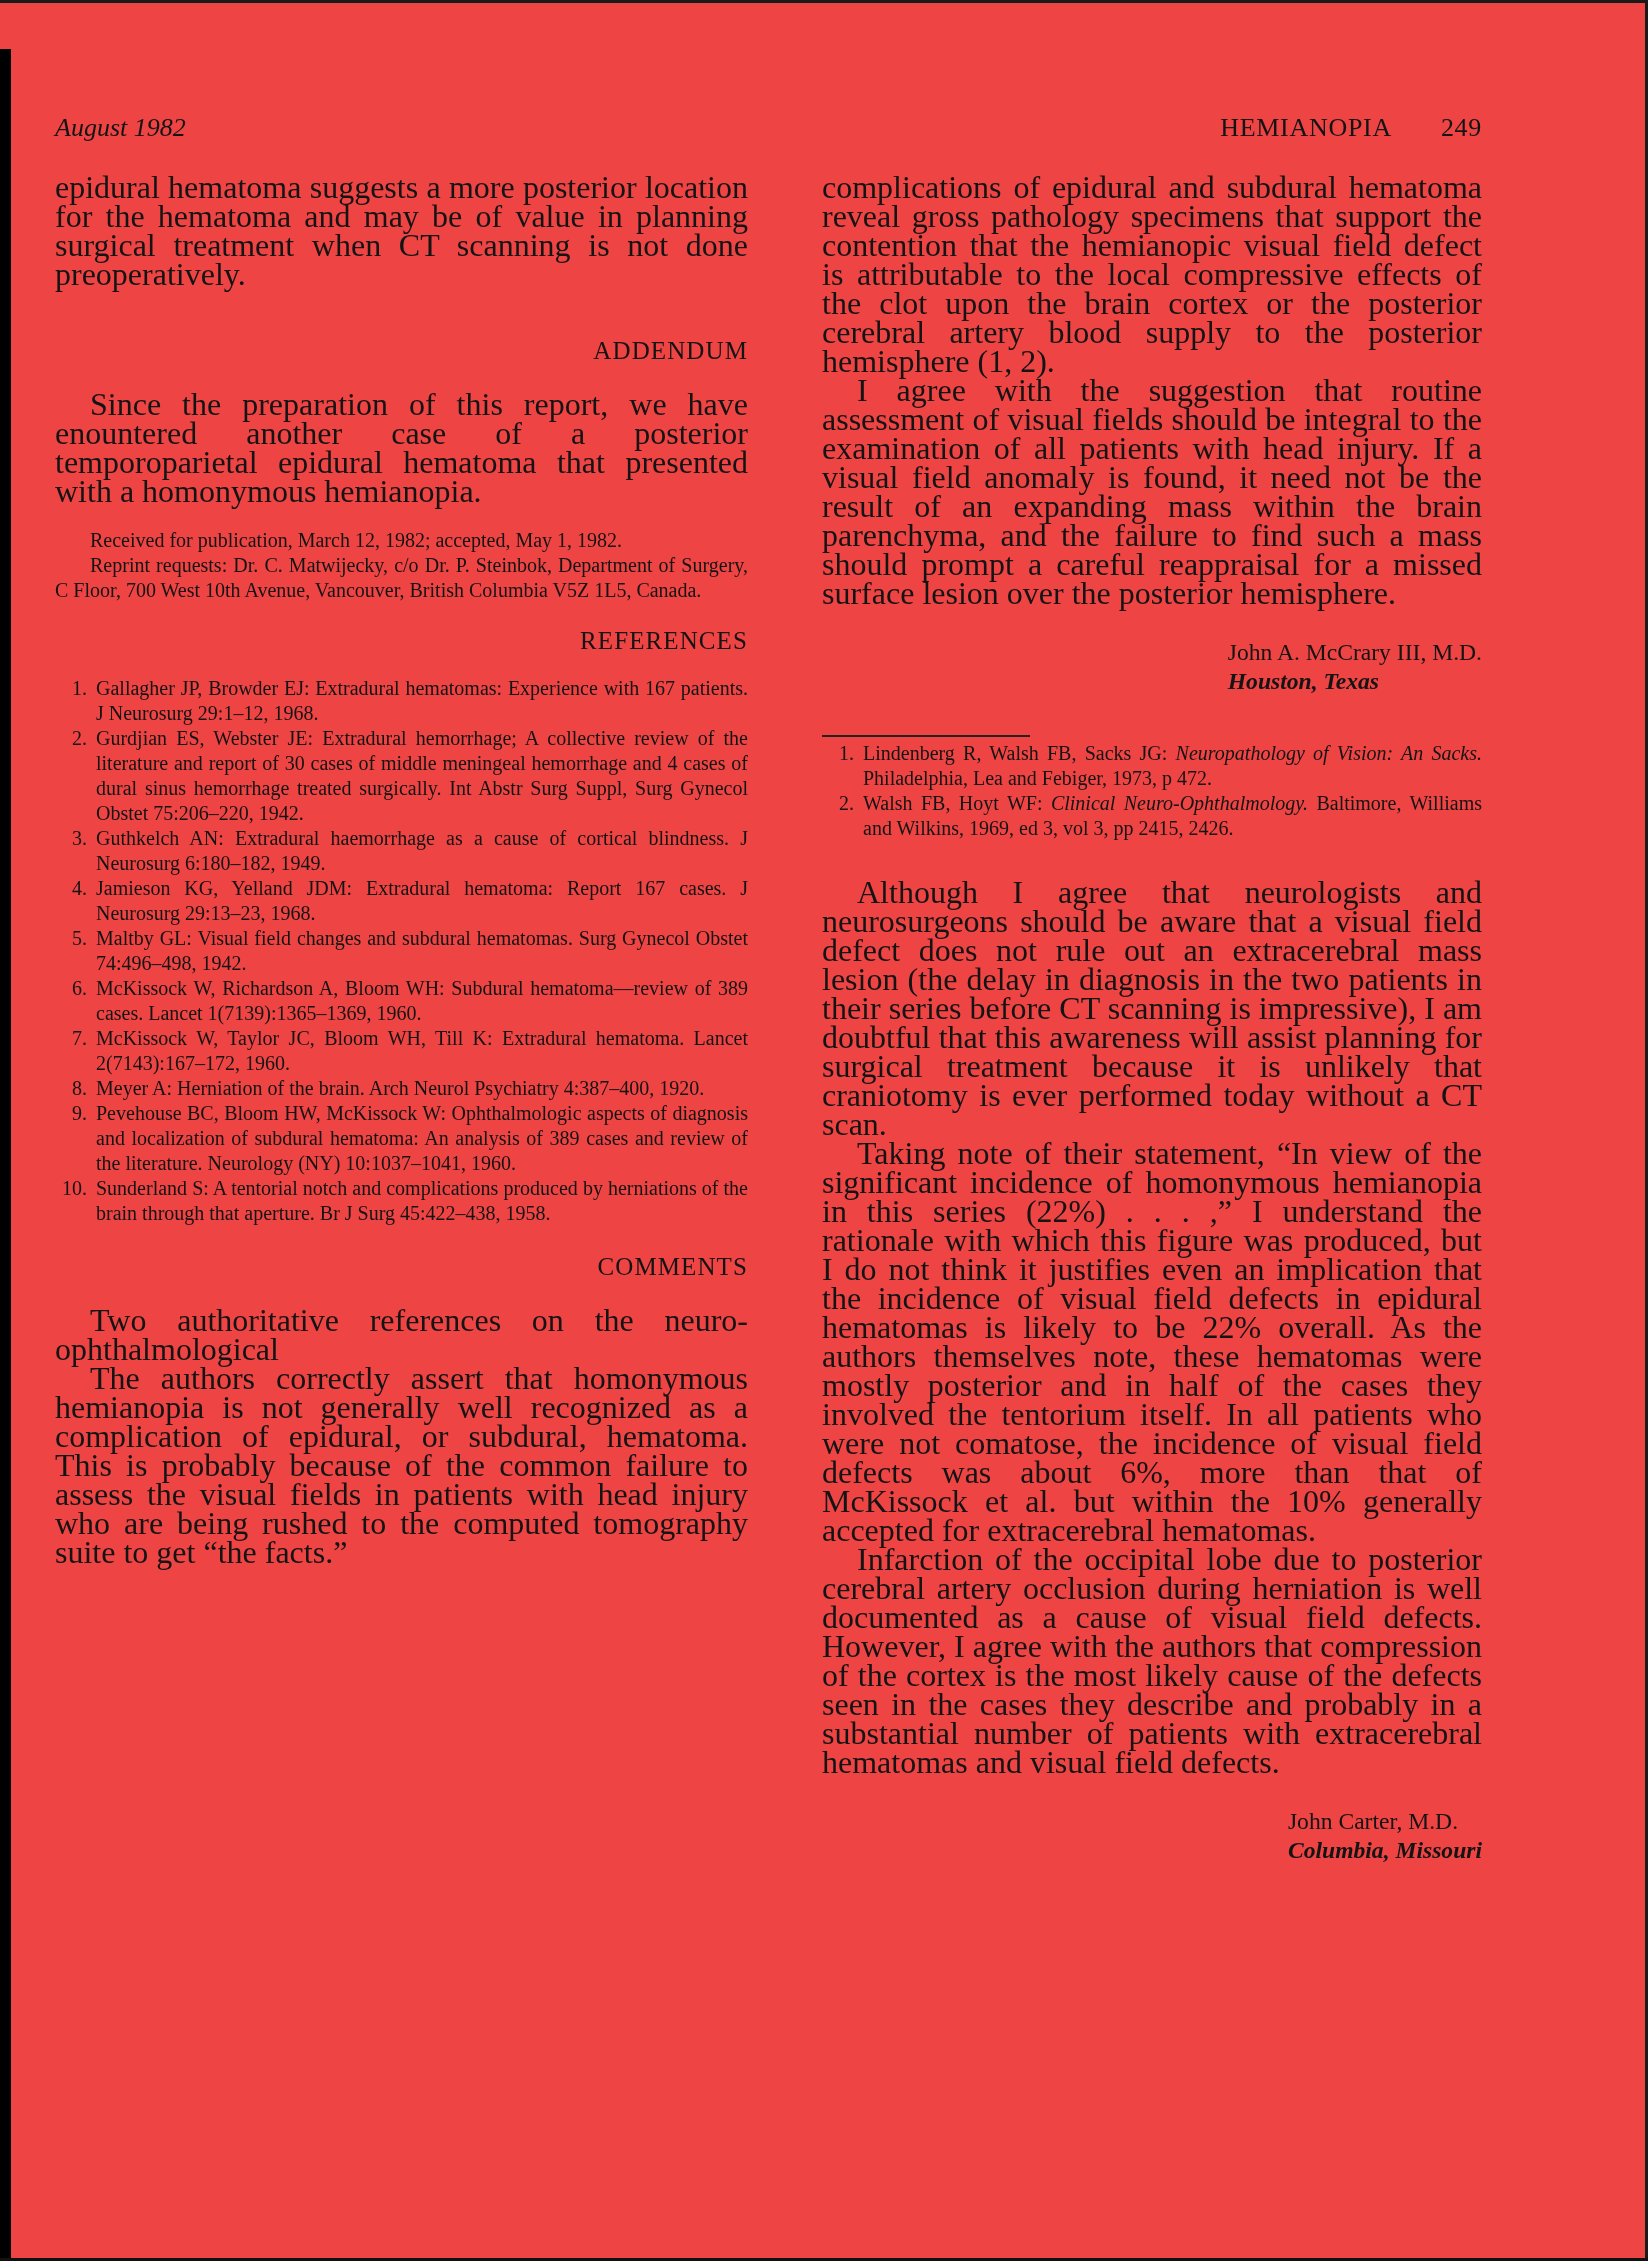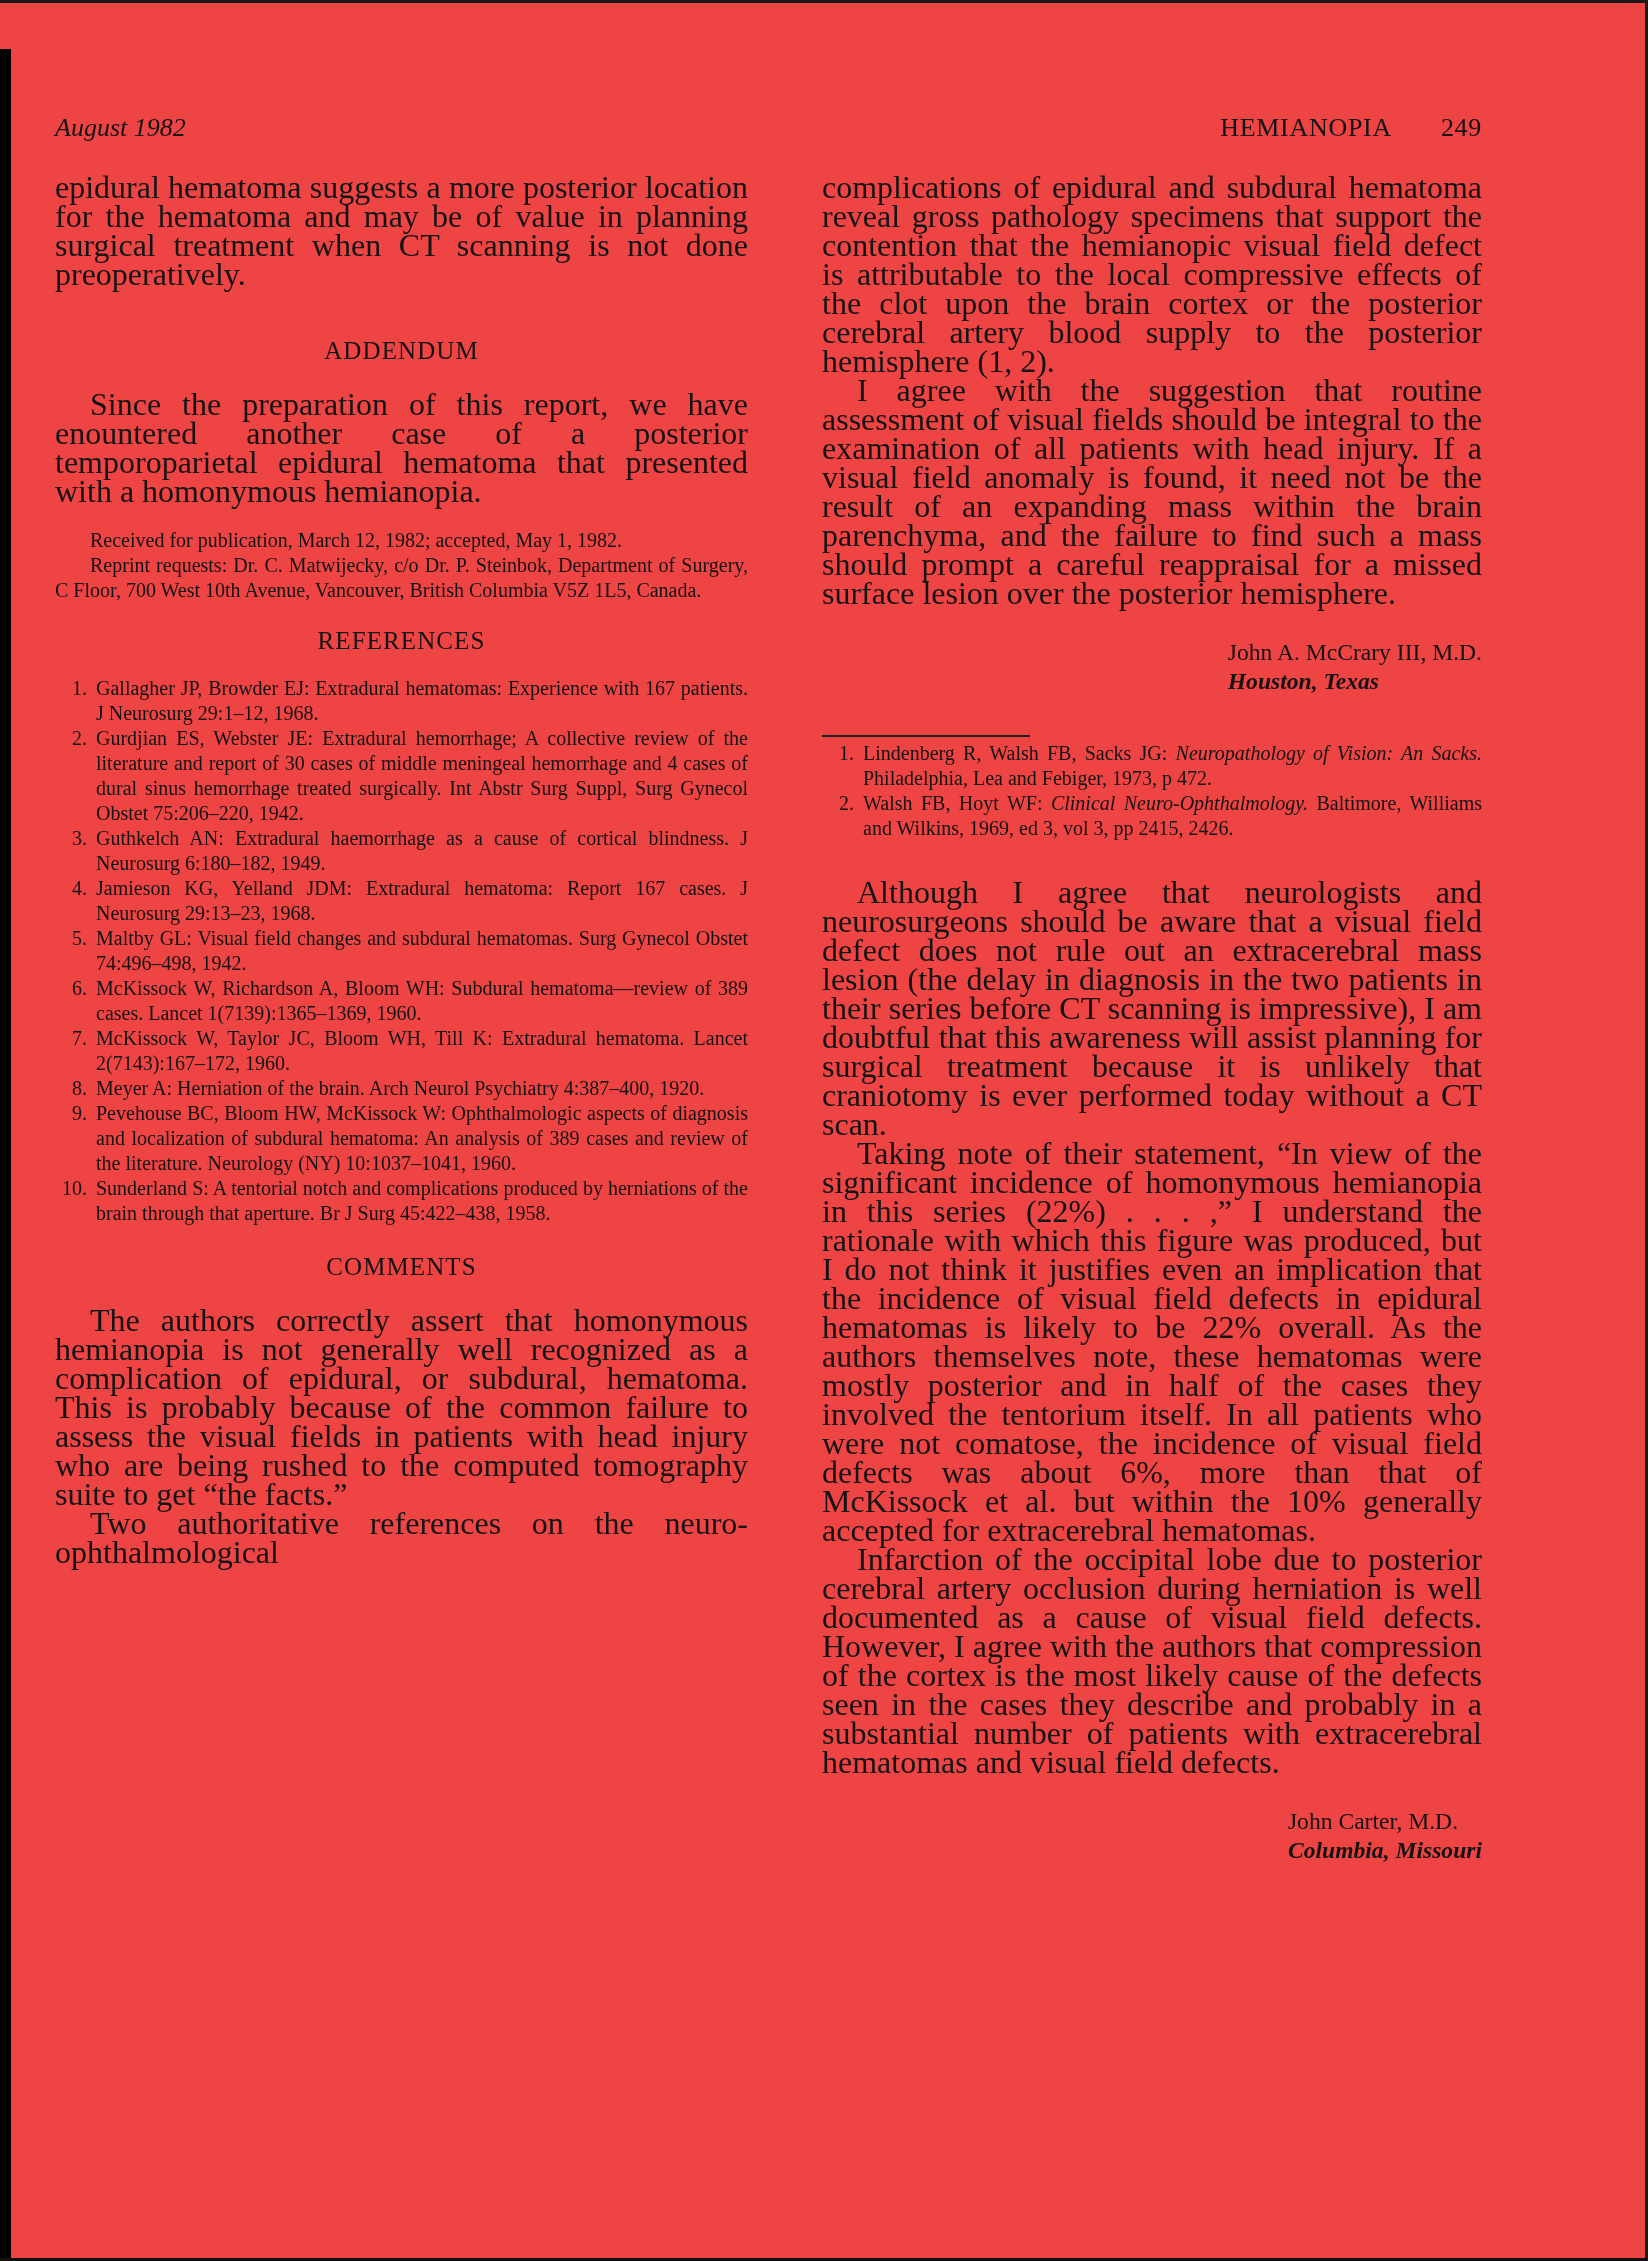--- a/index.html
+++ b/index.html
@@ -17,21 +17,21 @@
   .run-left { position: absolute; left: 55px; top: 113px; font-size: 26px; font-style: italic; }
   .run-right { position: absolute; right: 166px; top: 113px; font-size: 26px; letter-spacing: 0.7px; }
   .run-right .pg { margin-left: 49px; }
 
   .col { position: absolute; top: 173px; }
   .col-left { left: 55px; width: 693px; }
   .col-right { left: 822px; width: 660px; }
 
   p { margin: 0; font-size: 32px; line-height: 29px; text-align: justify; hyphens: manual; }
   p.indent { text-indent: 35px; }
-  h2 { margin: 0; font-weight: normal; text-align: center; font-size: 25px; letter-spacing: 1.1px; }
+  h2 { margin: 0; font-weight: normal; text-align: right; font-size: 25px; letter-spacing: 1.1px; }
   .small { font-size: 20px; line-height: 25px; }
   .small p { font-size: 20px; line-height: 25px; }
 
   ol.refs { list-style: none; margin: 0; padding: 0; }
   ol.refs li { position: relative; padding-left: 41px; font-size: 20px; line-height: 25px; text-align: justify; }
   ol.refs li .num { position: absolute; left: 0; width: 32px; text-align: right; }
   ol.refs li .num.two { left: -7px; width: 39px; }
   .sig { text-align: right; font-size: 23.6px; line-height: 29px; }
   .sig .inner { display: inline-block; text-align: left; }
   .sig .place { font-style: italic; font-weight: bold; }
@@ -72,22 +72,22 @@
         <li><span class="num">5.</span><span>Maltby GL: Visual field changes and subdural hematomas. Surg Gynecol Obstet 74:496–498, 1942.</span></li>
         <li><span class="num">6.</span><span>McKissock W, Richardson A, Bloom WH: Subdural hematoma—review of 389 cases. Lancet 1(7139):1365–1369, 1960.</span></li>
         <li><span class="num">7.</span><span>McKissock W, Taylor JC, Bloom WH, Till K: Extradural hematoma. Lancet 2(7143):167–172, 1960.</span></li>
         <li><span class="num">8.</span><span>Meyer A: Herniation of the brain. Arch Neurol Psychiatry 4:387–400, 1920.</span></li>
         <li><span class="num">9.</span><span>Pevehouse BC, Bloom HW, McKissock W: Ophthalmologic aspects of diagnosis and localization of subdural hematoma: An analysis of 389 cases and review of the literature. Neurology (NY) 10:1037–1041, 1960.</span></li>
         <li><span class="num two">10.</span><span>Sunderland S: A tentorial notch and complications produced by herniations of the brain through that aperture. Br J Surg 45:422–438, 1958.</span></li>
       </ol>
 
     <h2 style="margin-top:27px;">COMMENTS</h2>
     <div id="comments-left" style="margin-top:25px;">
+        <p class="indent">Two authoritative references on the neuro-ophthalmological</p>
         <p class="indent">The authors correctly assert that homonymous hemianopia is not generally well recognized as a complication of epidural, or subdural, hematoma. This is probably because of the common failure to assess the visual fields in patients with head injury who are being rushed to the computed tomography suite to get “the facts.”</p>
-        <p class="indent">Two authoritative references on the neuro-ophthalmological</p>
       </div>
   </div>
 
   <div class="col col-right">
     <div id="comment1-paras">
         <p>complications of epidural and subdural hematoma reveal gross pathology specimens that support the contention that the hemianopic visual field defect is attributable to the local compressive effects of the clot upon the brain cortex or the posterior cerebral artery blood supply to the posterior hemisphere (1, 2).</p>
         <p class="indent">I agree with the suggestion that routine assessment of visual fields should be integral to the examination of all patients with head injury. If a visual field anomaly is found, it need not be the result of an expanding mass within the brain parenchyma, and the failure to find such a mass should prompt a careful reappraisal for a missed surface lesion over the posterior hemisphere.</p>
       </div>
 
     <div class="sig" style="margin-top:30px;">

